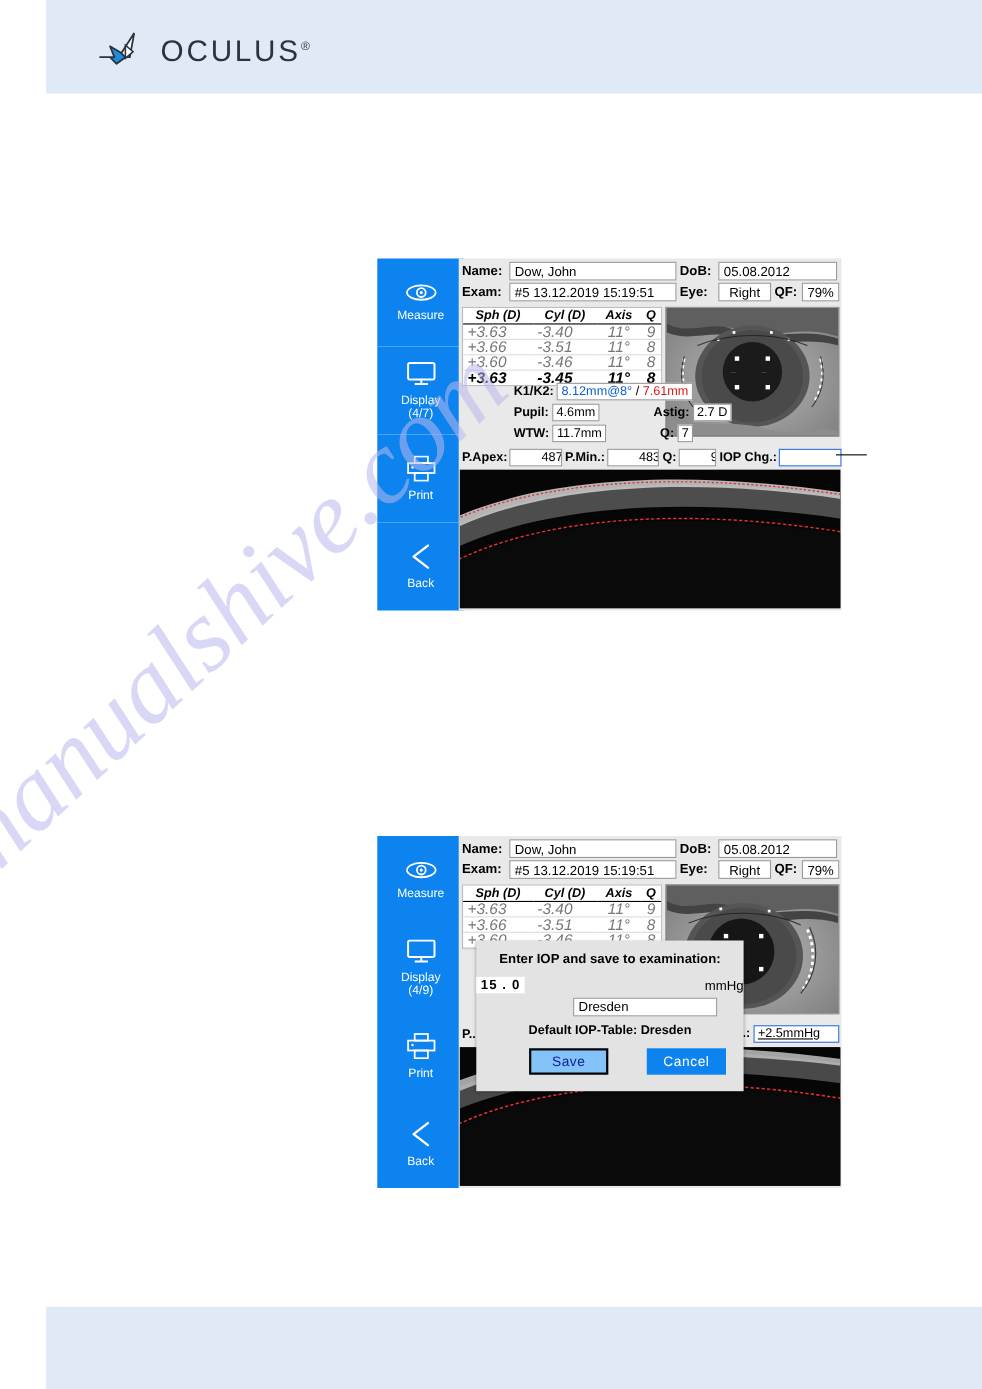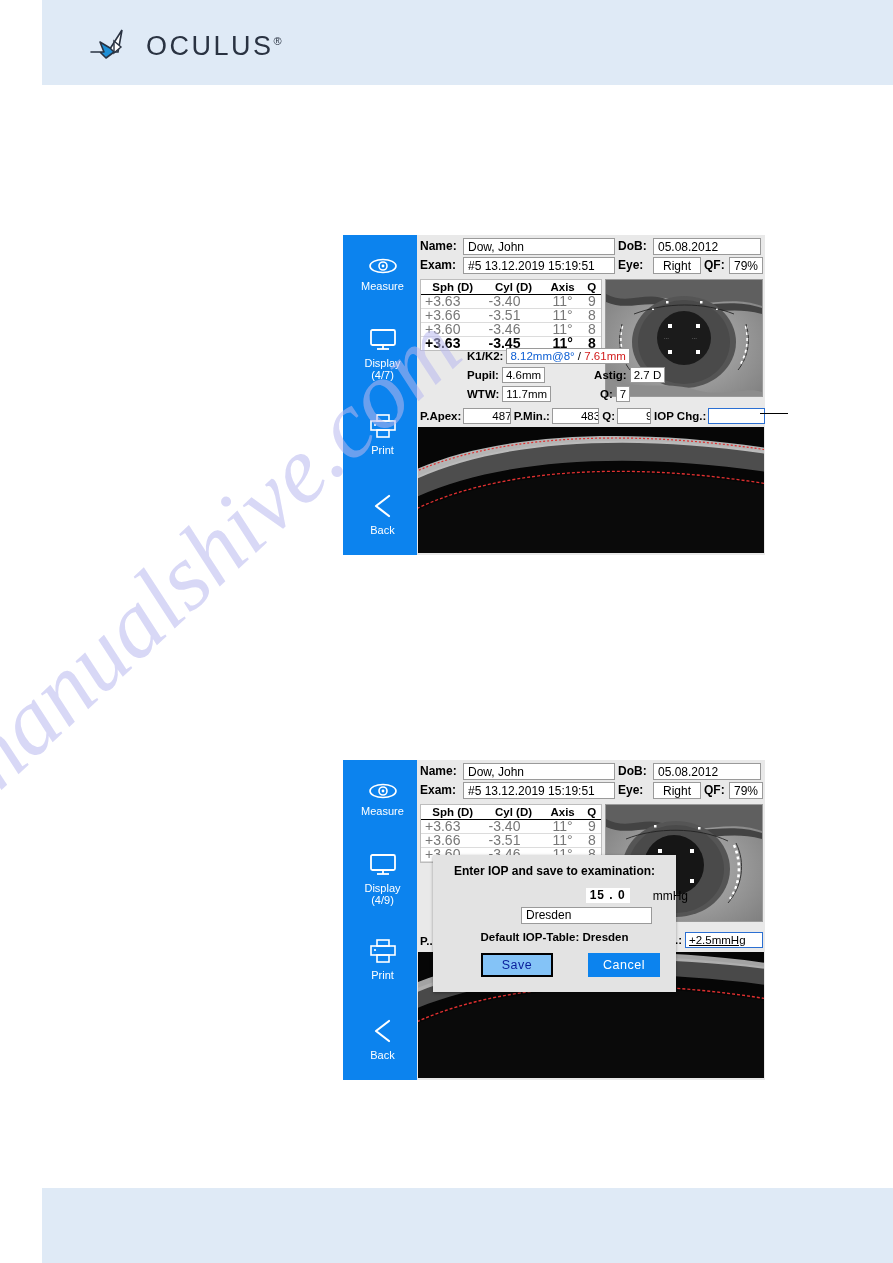--- a/index.html
+++ b/index.html
@@ -166,21 +166,21 @@
   .rx-table {
     position: absolute;
     left: 3px;
     top: 44px;
     width: 180px;
     background: #ffffff;
     border: 1px solid #bdbdbd;
     border-collapse: collapse;
     font-size: 11px;
   }
-  .rx-table table { width: 100%; border-collapse: collapse; }
+  .rx-table table { width: 100%; border-collapse: collapse; font-style: italic; }
   .rx-table th {
     font-size: 11.5px;
     font-weight: 700;
     text-align: center;
     padding: 1px 2px;
     border-bottom: 1px solid #000;
     white-space: nowrap;
   }
   .rx-table td {
     font-size: 14px;
@@ -303,26 +303,26 @@
     position: absolute;
     left: 0; top: 9px;
     width: 243px;
     text-align: center;
     font-size: 12px;
     font-weight: 700;
     color: #000;
   }
   .modal-iop {
     position: absolute;
-    left: 12px; top: 33px;
+    left: 0; top: 33px;
     width: 243px;
     display: flex;
-    justify-content: flex-end;
+    justify-content: space-between;
     align-items: center;
-    gap: 23px;
+    gap: 6px;
     font-size: 12px;
   }
   .iop-value-box {
     background: #ffffff;
     border: none;
     padding: 0 4px;
     font-size: 12px;
     font-weight: 700;
     letter-spacing: 1px;
     line-height: 15px;

